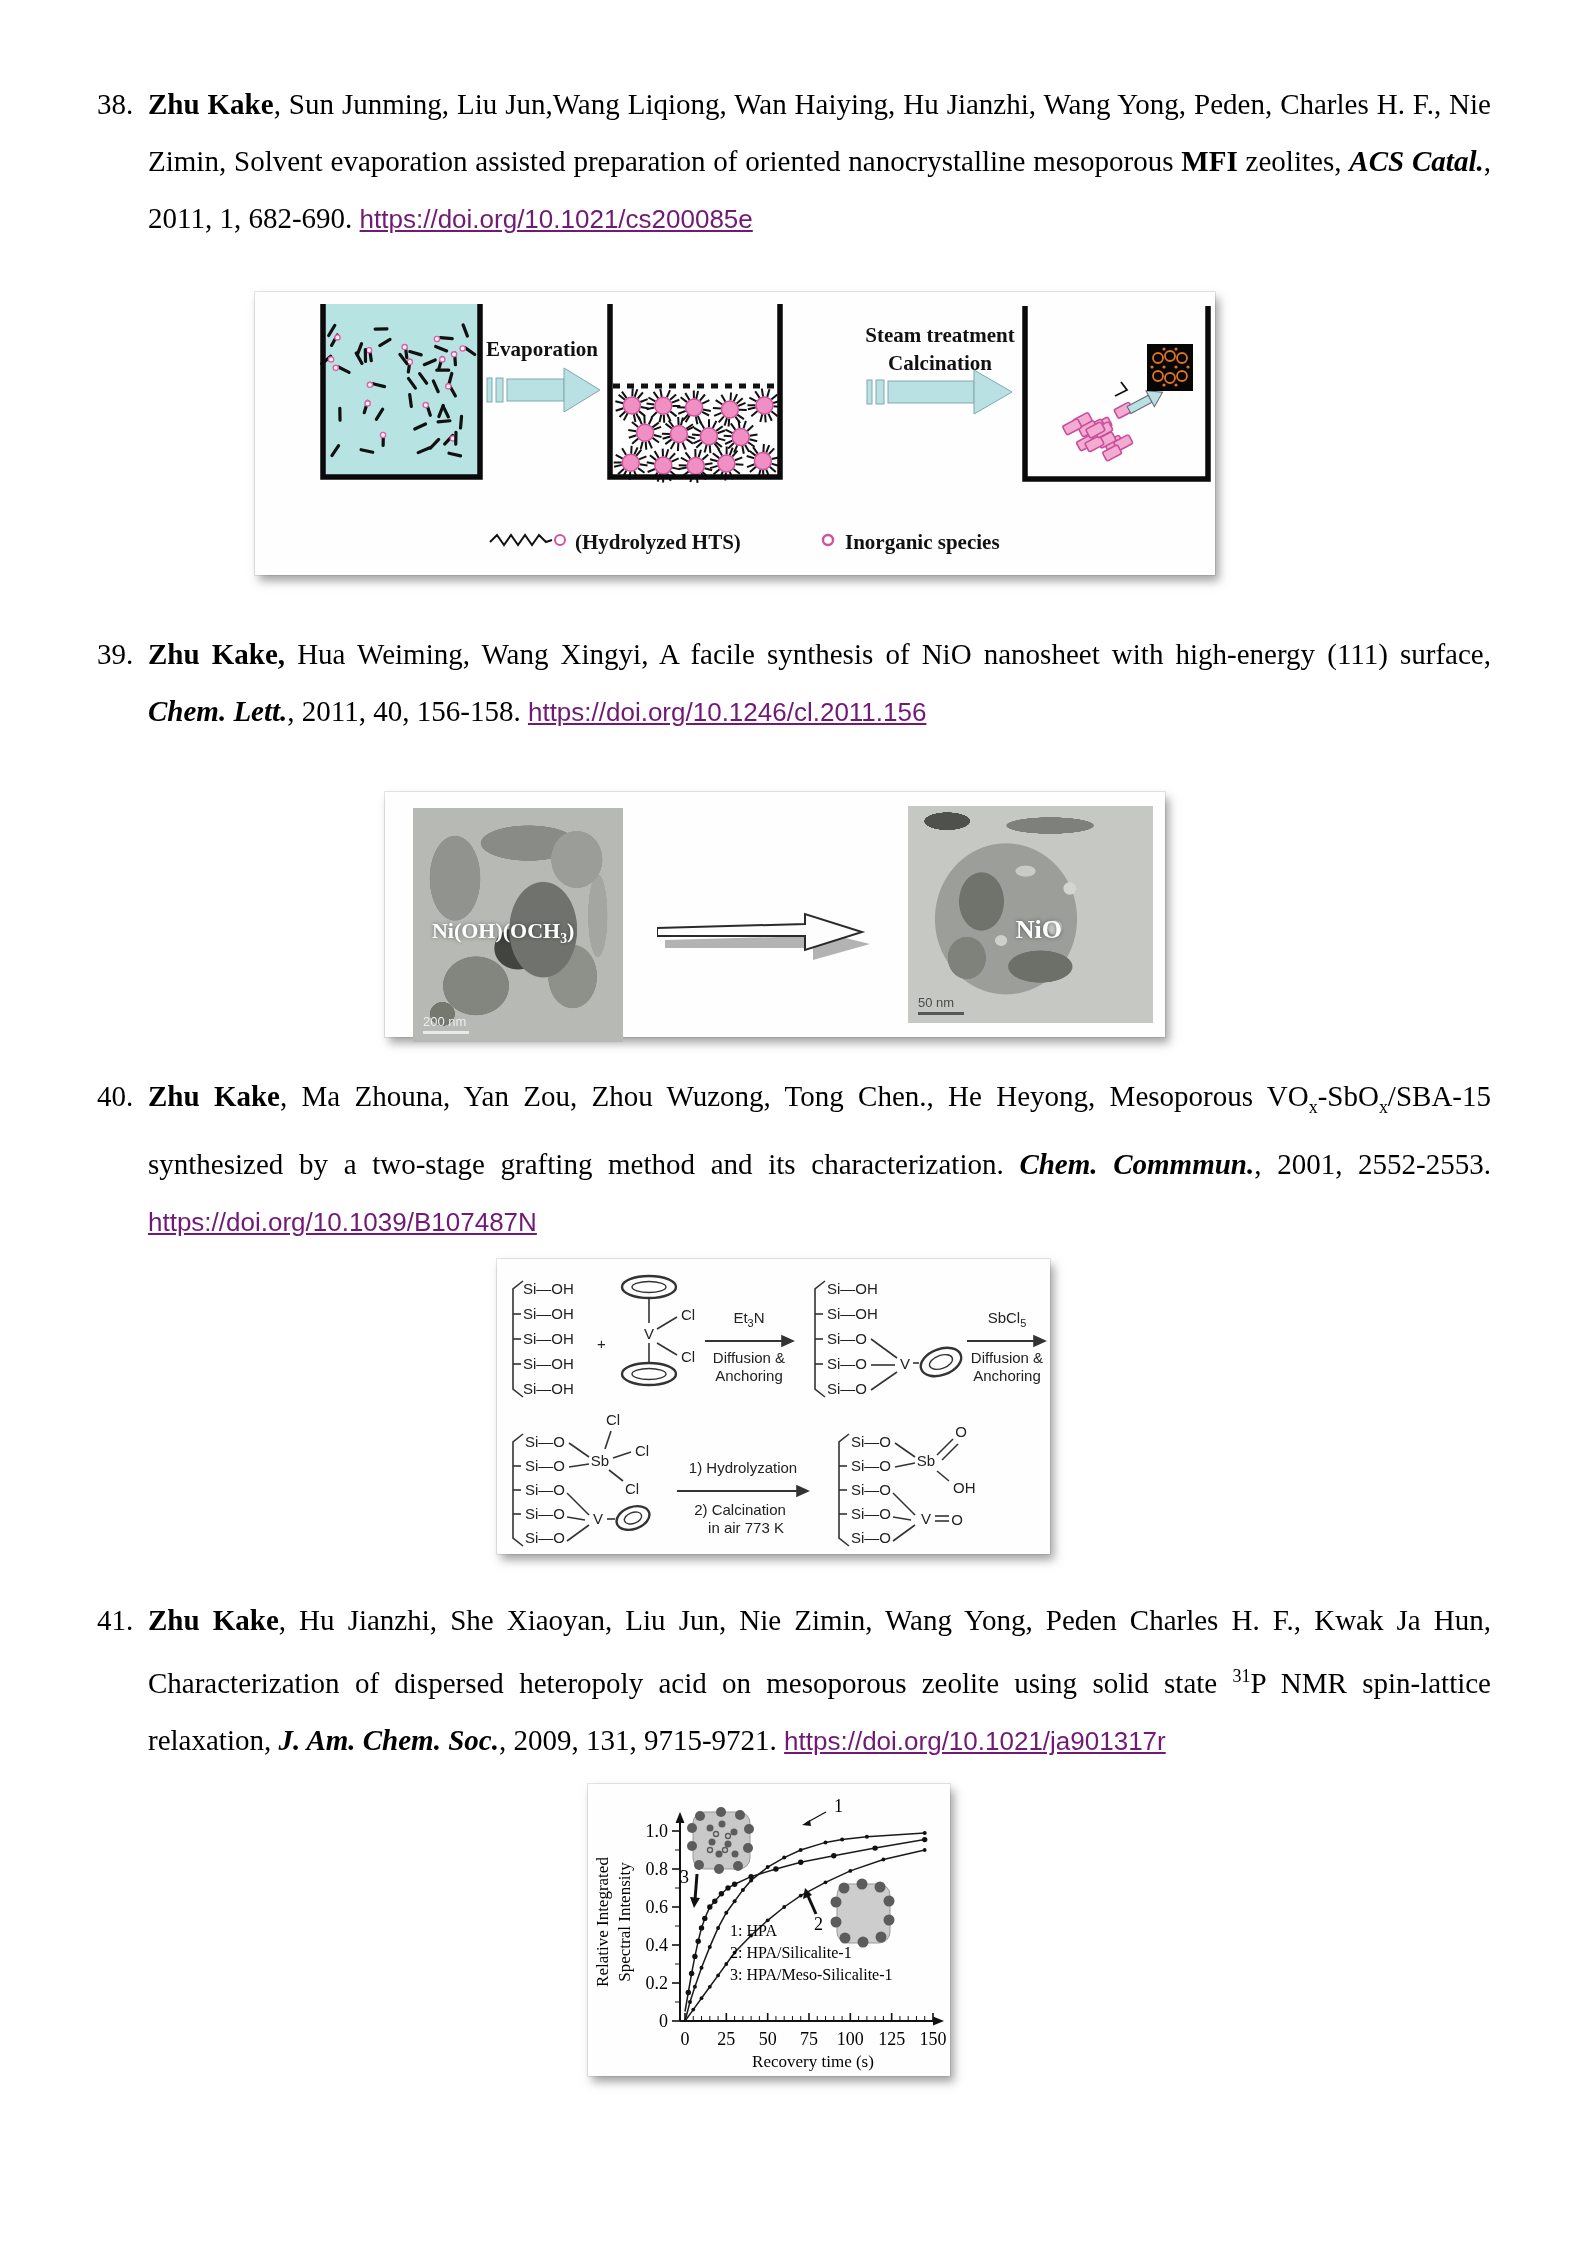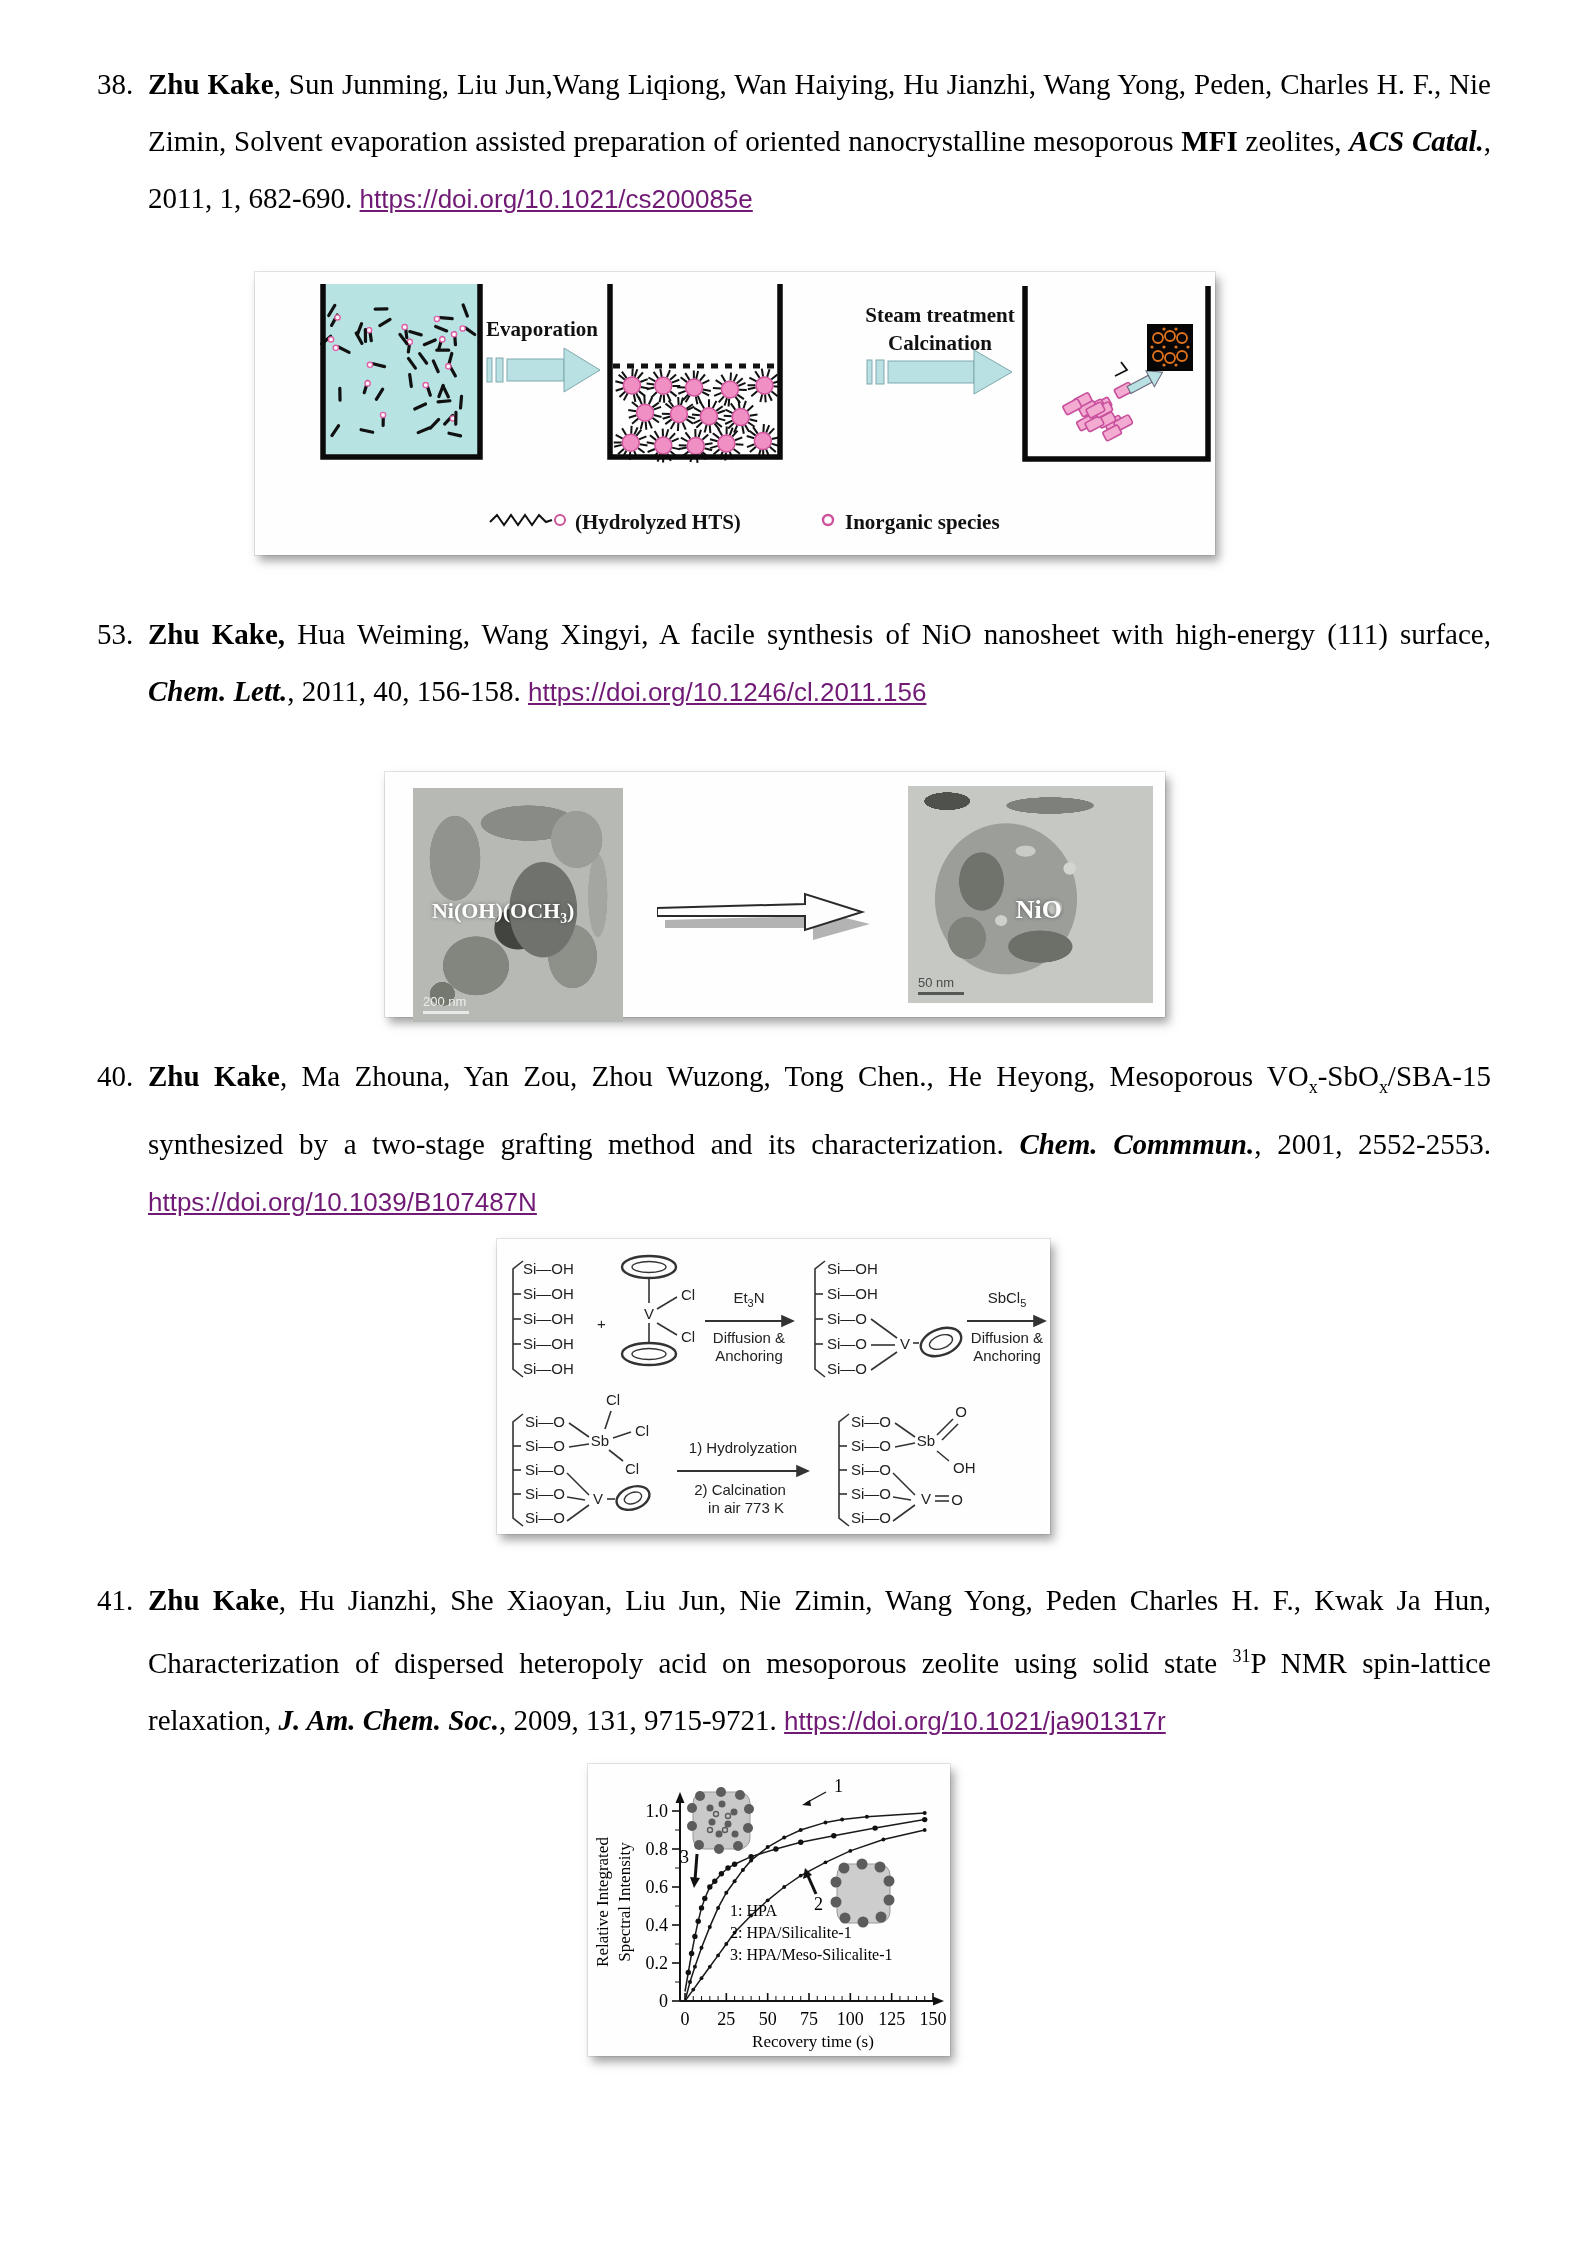--- a/index.html
+++ b/index.html
@@ -1,20 +1,20 @@
 <!DOCTYPE html>
 <html><head>
 <meta charset="utf-8">
 <style>
   html,body{margin:0;padding:0;}
   body{
     width:1587px;height:2245px;background:#ffffff;color:#000;
     font-family:"Liberation Serif",serif;position:relative;overflow:hidden;
   }
-  .page{padding-top:56px;}
+  .page{padding-top:76px;}
   .ref{
     margin:0 96px 0 148px;position:relative;
     font-size:29px;line-height:57px;text-align:justify;
   }
   .ref-num{position:absolute;left:-51px;top:0;}
   .ref a.doi{
     color:#701a75;text-decoration:underline;
     font-family:"Liberation Sans",sans-serif;font-size:26px;
   }
   sub{font-size:0.62em;}
@@ -437,21 +437,21 @@
         <polyline points="235,250 242,243 249,253 256,243 263,253 270,243 277,253 284,243 291,250 297,248" fill="none" stroke="#111" stroke-width="2"></polyline>
         <circle cx="305" cy="248" r="5" fill="#fff" stroke="#d0519c" stroke-width="2"></circle>
         <text class="figcap" x="320" y="257" font-size="20">(Hydrolyzed HTS)</text>
         <circle cx="573" cy="248" r="5" fill="#fff" stroke="#d0519c" stroke-width="2.4"></circle>
         <text class="figcap" x="590" y="257" font-size="20">Inorganic species</text>
       </g>
     </svg>
   </div>
 
   <div class="ref" id="ref39">
-    <span class="ref-num">53.</span>
+    <span class="ref-num">39.</span>
     <span><span style="font-weight: bold;">Zhu Kake,</span><span> Hua Weiming, Wang Xingyi, A facile synthesis of NiO nanosheet with high-energy (111) surface, </span><span style="font-weight: bold; font-style: italic;">Chem. Lett.</span><span>, 2011, 40, 156-158. </span><a class="doi" href="#">https://doi.org/10.1246/cl.2011.156</a></span>
   </div>
 
   <div class="figbox" id="fig39">
     <div class="tem" id="tem-left">
       <div class="tem-label"><span>Ni(OH)(OCH</span><sub>3</sub><span>)</span></div>
       <div class="scalebar"><span>200 nm</span><div class="bar"></div></div>
     </div>
     <svg class="tem-arrow" width="240" height="62" viewBox="0 0 240 62">
       <polygon points="8,36 156,32 156,26 213,40 156,56 156,44 8,44" fill="#b3b3b3"></polygon>

